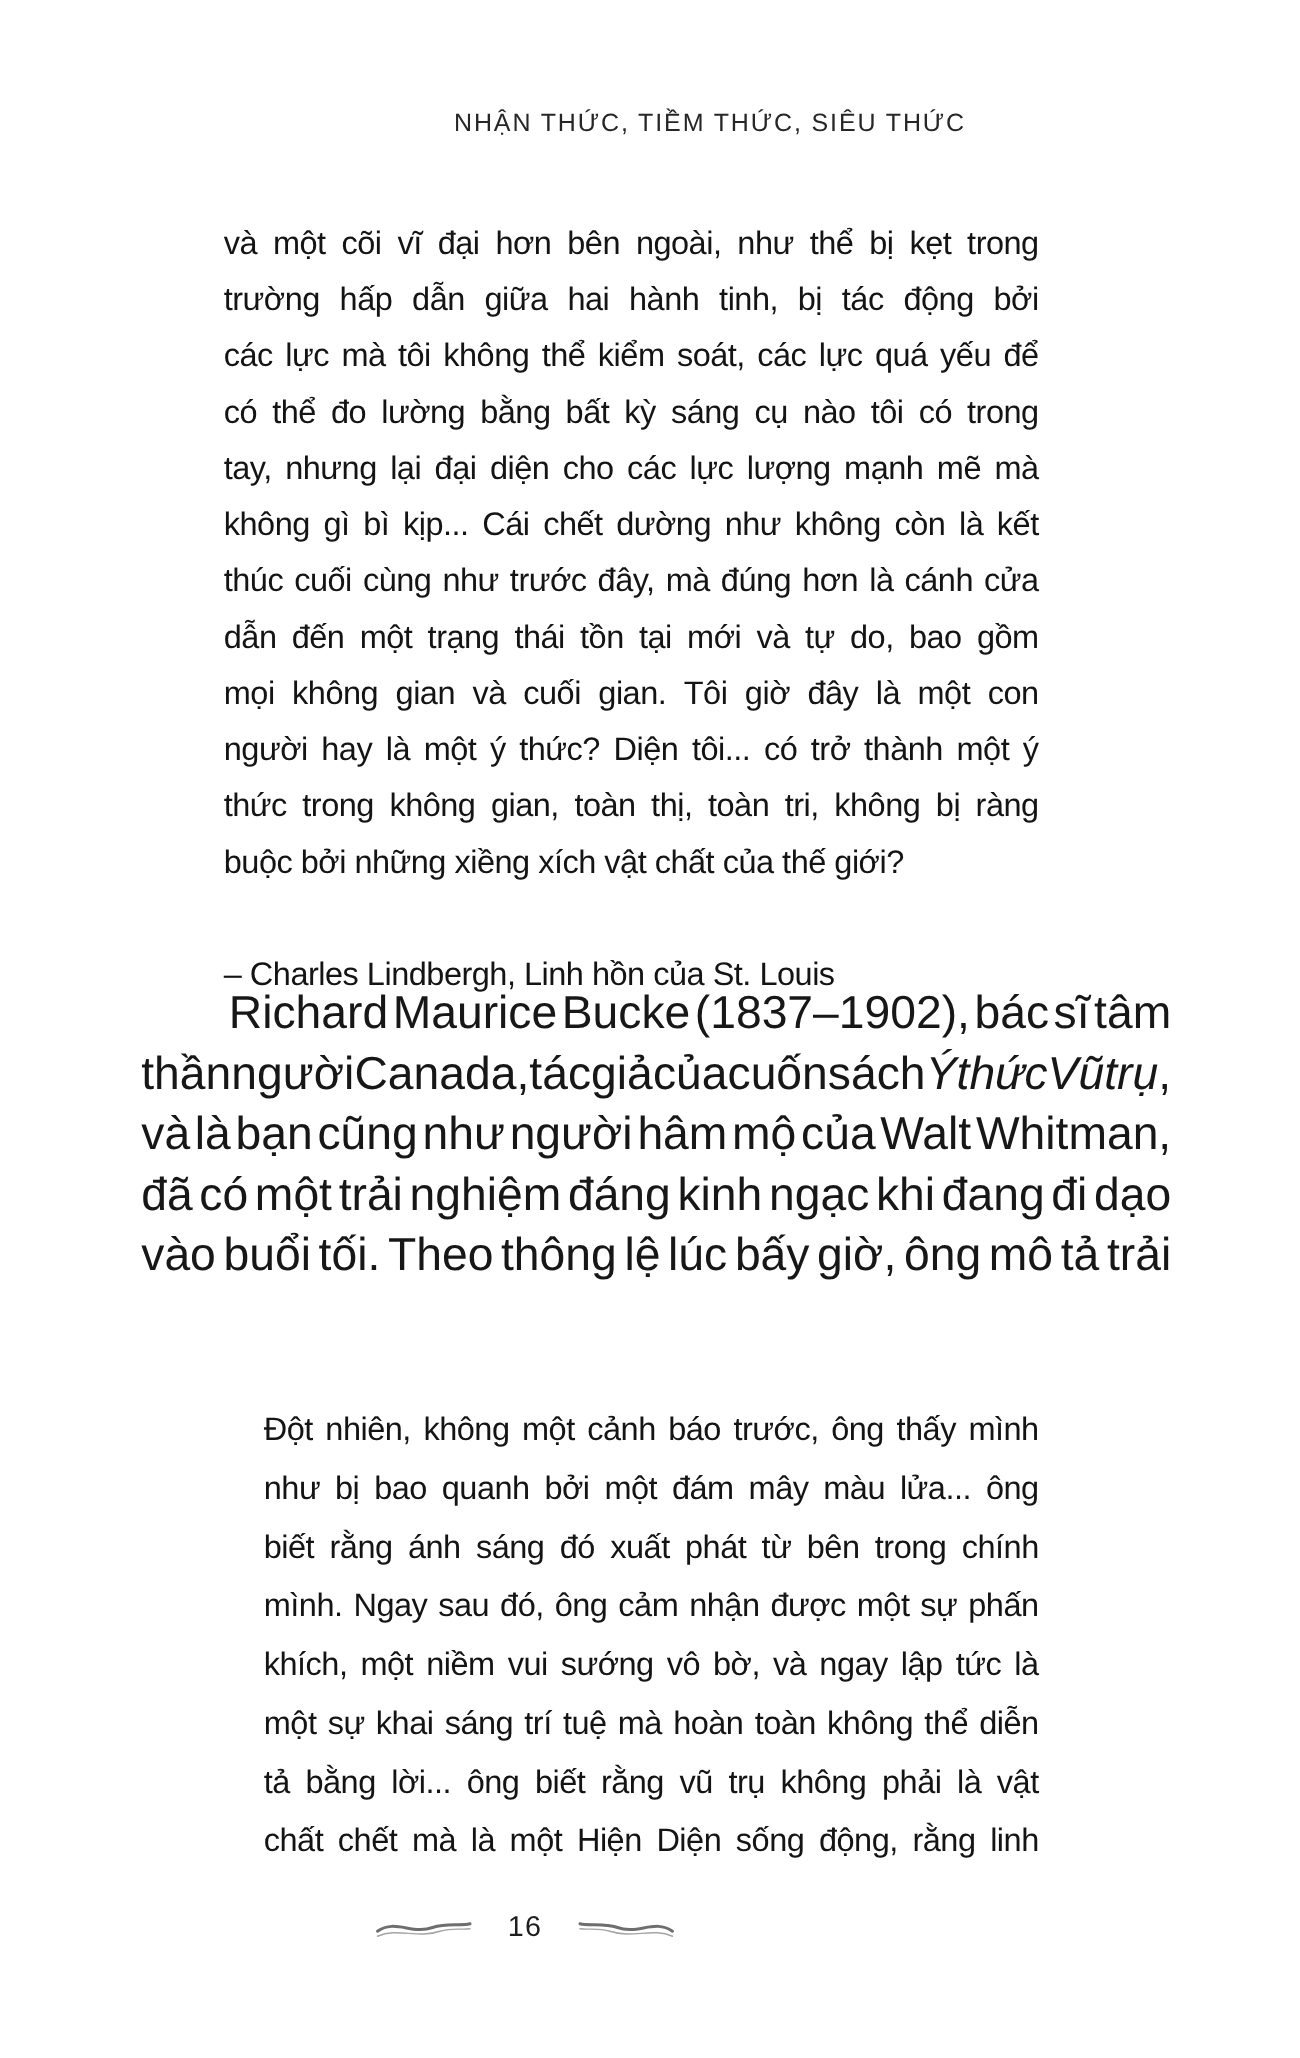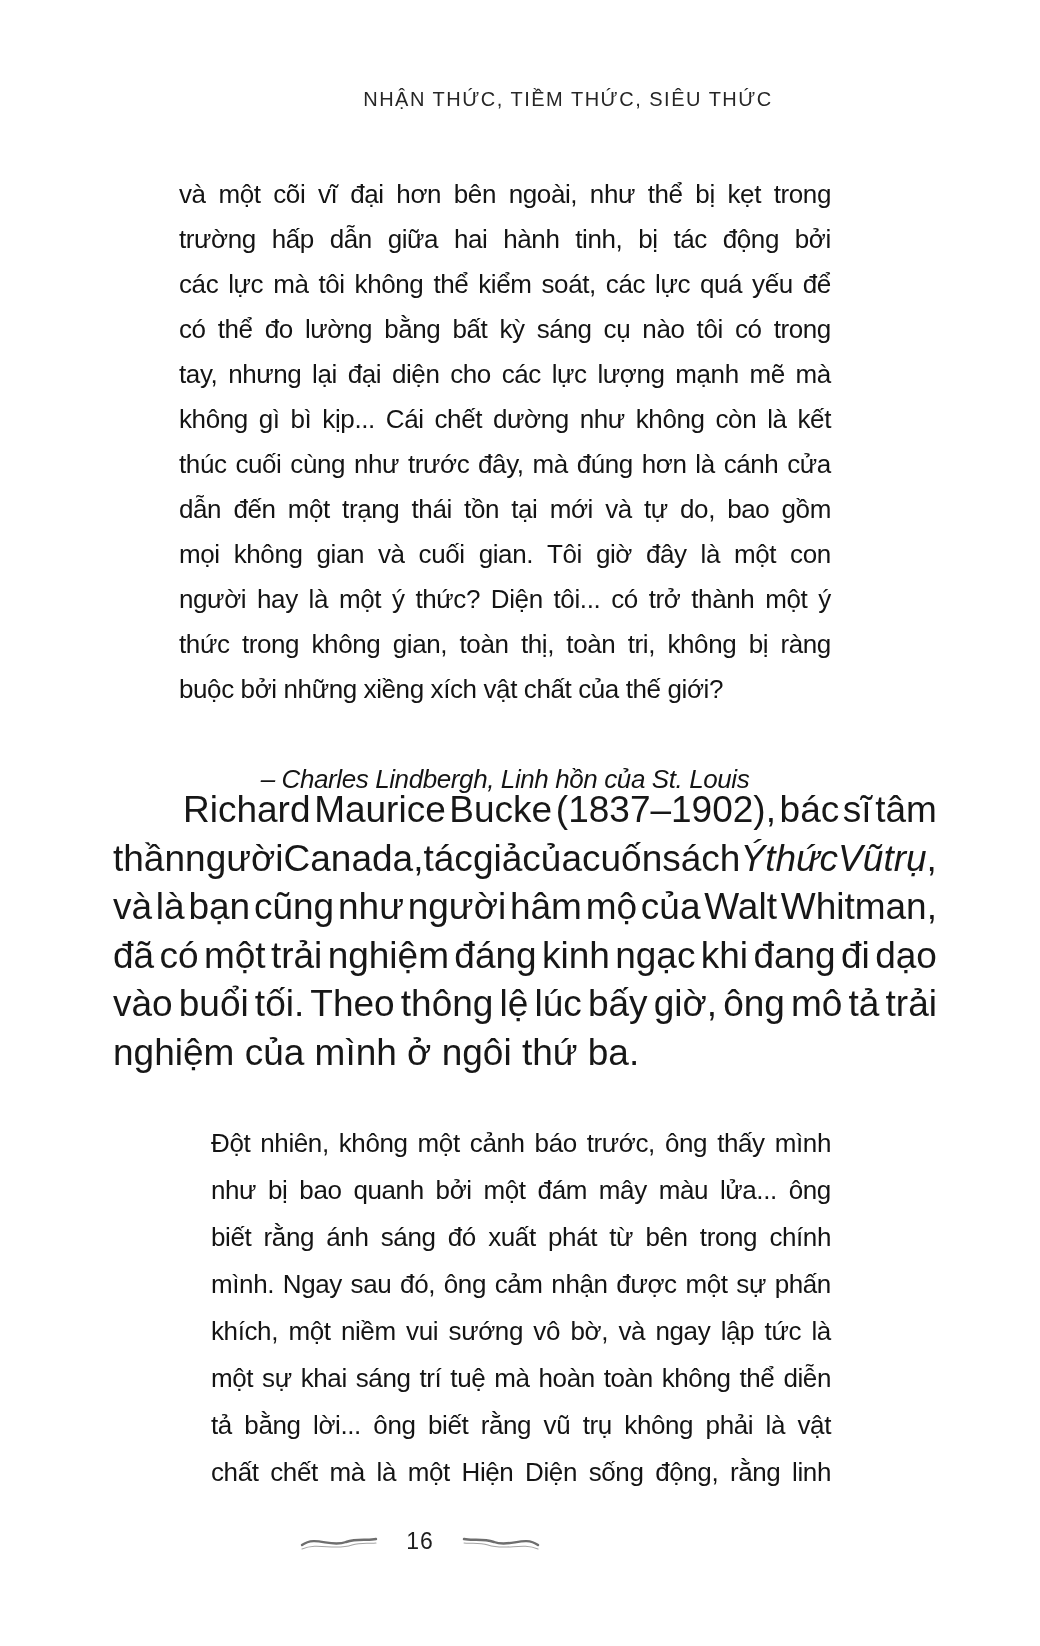--- a/index.html
+++ b/index.html
@@ -29,22 +29,21 @@
     font-family:Liberation Sans, sans-serif;
     font-size:37px;color:#171717;
   }
   .body-par .tline{height:48.5px;line-height:48.5px;}
   
   .tline{white-space:nowrap;}
   .tline.just{display:flex;justify-content:space-between;align-items:flex-start;}
   .tline.indent{padding-left:70px;}
   .tline .it,.it{font-style:italic;}
   .attribution{
-    height:45px;line-height:45px;text-align:center;
-    font-style:italic;
+    height:45px;line-height:45px;text-align:left;
   }
   
   .page-footer{
     position:absolute;top:1528px;left:0;width:840px;
     display:flex;align-items:center;justify-content:center;gap:28px;
   }
   .page-number{font-size:23px;color:#1e1e1e;letter-spacing:1px;}
   .flourish{display:block;}
   .flourish.right{transform:scaleX(-1);}
 </style>
@@ -277,21 +276,20 @@
       <span><span>thông</span></span>
       <span><span>lệ</span></span>
       <span><span>lúc</span></span>
       <span><span>bấy</span></span>
       <span><span>giờ,</span></span>
       <span><span>ông</span></span>
       <span><span>mô</span></span>
       <span><span>tả</span></span>
       <span><span>trải</span></span>
     </div>
-    <div class="tline"><span>nghiệm của mình ở ngôi thứ ba.</span></div>
   </div>
 
 <div id="quote2" class="quote">
     <div class="tline just">
       <span><span>Đột</span></span>
       <span><span>nhiên,</span></span>
       <span><span>không</span></span>
       <span><span>một</span></span>
       <span><span>cảnh</span></span>
       <span><span>báo</span></span>

